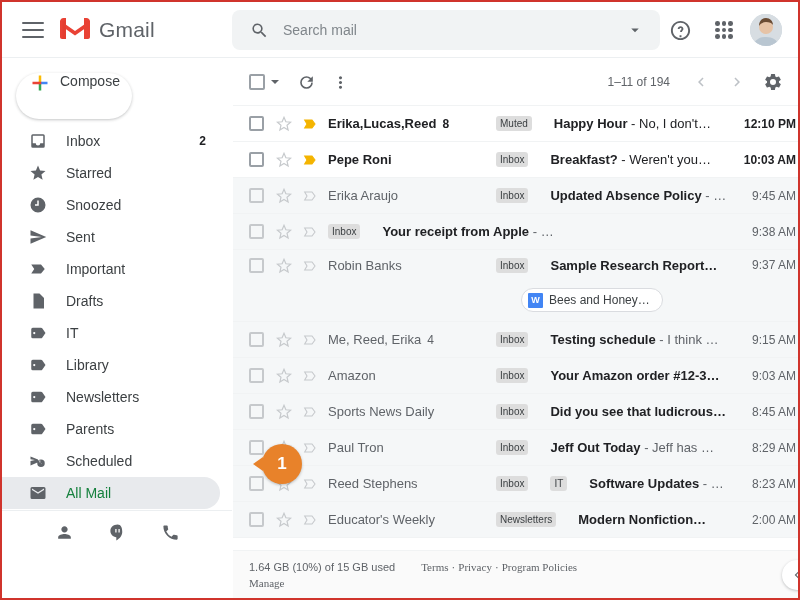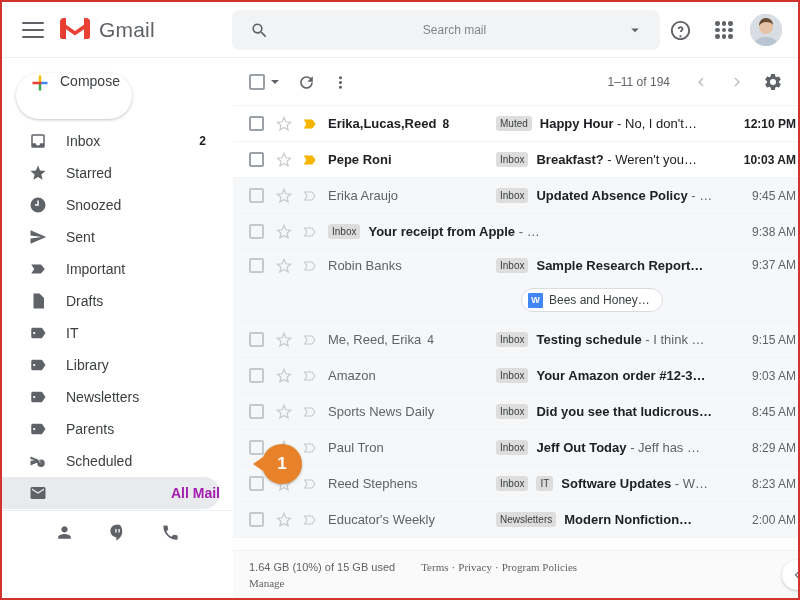--- a/index.html
+++ b/index.html
@@ -24,21 +24,21 @@
   .hamburger span { display: block; height: 2px; background: #5f6368; border-radius: 1px; }
   .gmail-logo { display: flex; align-items: center; gap: 9px; }
   .gmail-word { font-size: 21px; color: #5f6368; letter-spacing: .2px; }
   #searchbox {
     position: absolute; left: 230px; top: 8px; width: 428px; height: 40px;
     background: #f1f3f4; border-radius: 8px; display: flex; align-items: center;
   }
   .search-icon { margin: 0 14px 0 18px; flex: none; }
   #search-input {
     flex: 1; border: none; outline: none; background: transparent;
-    font-size: 12px; color: #3c4043; font-family: "Liberation Sans", sans-serif; text-align: center;
+    font-size: 14px; color: #3c4043; font-family: "Liberation Sans", sans-serif;
   }
   #search-input::placeholder { color: #80868b; }
   .search-caret { margin-right: 16px; cursor: pointer; }
   .hdr-right { position: absolute; right: 10px; top: 0; height: 56px;
     display: flex; align-items: center; gap: 8px; }
   .hdr-btn { width: 36px; height: 36px; display: flex; align-items: center;
     justify-content: center; border-radius: 50%; cursor: pointer; }
   .apps-grid { width: 18px; height: 18px; display: grid;
     grid-template-columns: repeat(3,1fr); grid-template-rows: repeat(3,1fr); gap: 2px; }
   .apps-grid i { background: #5f6368; border-radius: 50%; display: block; }
@@ -56,21 +56,21 @@
   #compose .lbl { font-size: 14px; color: #3c4043; }
   .nav-item {
     height: 32px; display: flex; align-items: center; cursor: pointer;
     border-radius: 0 16px 16px 0; padding-left: 26px; margin-right: 12px; position: relative;
   }
   .nav-item .ico { width: 20px; height: 20px; display: flex; align-items: center;
     justify-content: center; flex: none; margin-right: 18px; }
   .nav-item .lbl { font-size: 14px; color: #3c4043; flex: 1; }
   .nav-item .cnt { font-size: 12px; color: #202124; font-weight: bold; padding-right: 14px; }
   .nav-item.sel { background: #e8eaed; }
-  .nav-item.sel .lbl { font-weight: bold; color: #a21caf; text-align: right; }
+  .nav-item.sel .lbl { font-weight: normal; color: #15803d; }
   #sidebar-footer { position: absolute; left: 0; bottom: 0; width: 230px; height: 44px;
     border-top: 1px solid #eceff1; display: flex; align-items: center;
     justify-content: center; gap: 34px; background: #fff; }
 
   
   #main { position: absolute; left: 231px; top: 57px; right: 0; bottom: 0;
     background: #fff; }
   #toolbar { height: 46px; display: flex; align-items: center; position: relative; }
   .tb-btn { width: 34px; height: 34px; display: flex; align-items: center;
     justify-content: center; cursor: pointer; border-radius: 50%; }
@@ -88,21 +88,21 @@
   .row.tall { height: 72px; align-items: flex-start; padding-top: 8px; position: relative; }
   .row .cb { width: 15px; height: 15px; border: 2px solid #c6c9cc; border-radius: 2px;
     flex: none; margin-right: 12px; }
   .row.unread .cb { border-color: #9aa0a6; }
   .star, .imp { flex: none; margin-right: 10px; display: flex; align-items: center; }
   .sender { font-size: 13px; color: #5f6368; width: 168px; flex: none;
     white-space: nowrap; overflow: hidden; }
   .row.unread .sender { color: #202124; font-weight: bold; }
   .sender .n { color: #5f6368; font-weight: normal; margin-left: 6px; font-size: 12px; }
   .row.unread .sender .n { color: #202124; font-weight: bold; }
-  .msg { flex: 1; display: flex; align-items: center; gap: 8px;
+  .msg { flex: 1; display: flex; align-items: center; gap: 22px;
     overflow: hidden; white-space: nowrap; }
   .chip { font-size: 10px; background: #ddd; color: #3c4043; border-radius: 3px;
     padding: 2px 4px; flex: none; line-height: 1.1; }
   .subj { font-size: 13px; color: #5f6368; overflow: hidden;
     text-overflow: ellipsis; white-space: nowrap; }
   .row.unread .subj { color: #202124; }
   .subj b { color: #202124; font-weight: bold; }
   .time { font-size: 12px; color: #5f6368; width: 68px; flex: none;
     text-align: right; padding-right: 2px; }
   .row.unread .time { color: #202124; font-weight: bold; }

